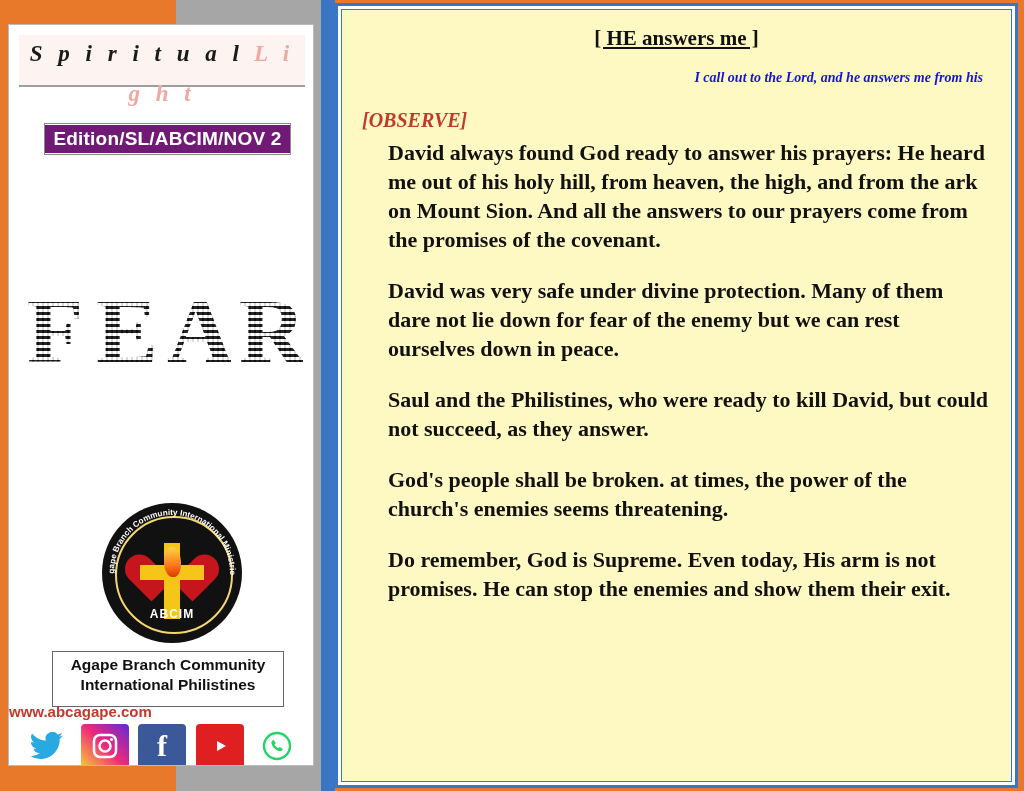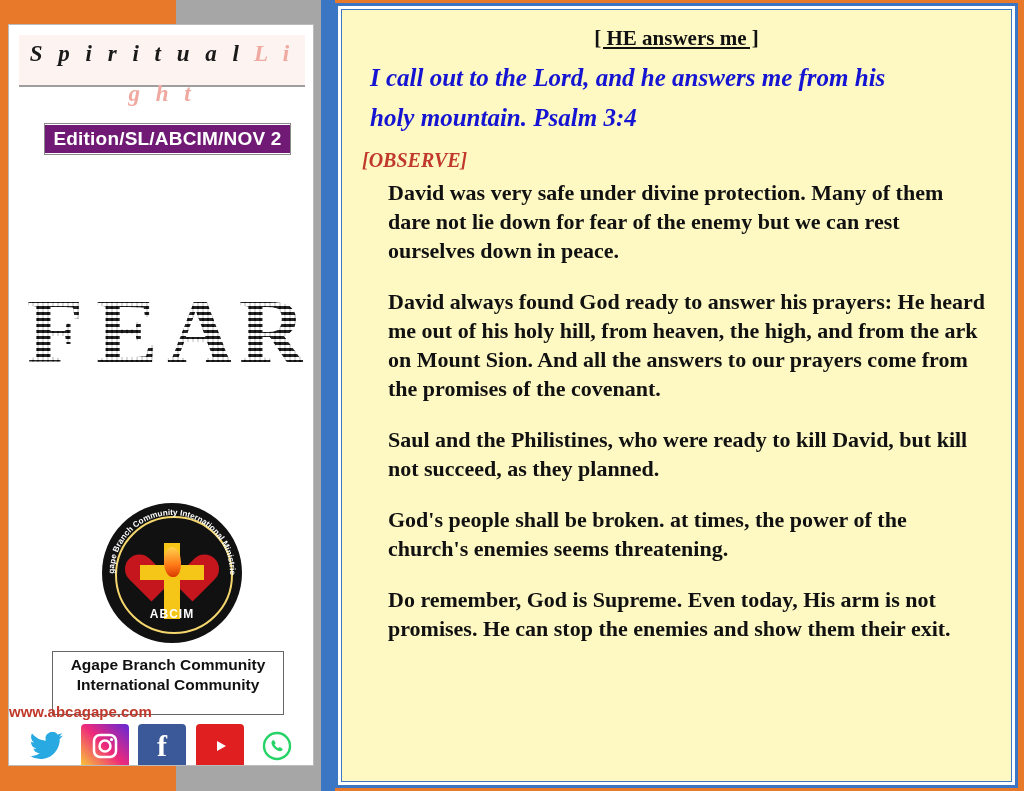--- a/index.html
+++ b/index.html
@@ -202,21 +202,21 @@
     left: 0; top: 0;
     width: 140px; height: 140px;
     color: #ffffff;
     font-size: 7px;
     font-weight: bold;
   }
 
   .ministry-box {
     position: absolute;
     left: 43px; top: 626px;
-    width: 232px; height: 64px;
+    width: 232px; height: 56px;
     border: 1px solid #666666;
     box-sizing: border-box;
     text-align: center;
     padding-top: 3px;
   }
   .ministry-box div {
     font-weight: bold;
     font-size: 15.5px;
     color: #111111;
     line-height: 20px;
@@ -287,25 +287,25 @@
   .verse-title {
     text-align: center;
     font-family: "Liberation Serif", serif;
     font-weight: bold;
     font-size: 21px;
     color: #111111;
     margin: 6px 0 10px 0;
   }
   .verse-title .u { text-decoration: underline; }
   .verse-text {
-    text-align: left;
+    text-align: right;
     font-family: "Liberation Serif", serif;
     font-style: italic;
     font-weight: bold;
-    font-size: 25px;
+    font-size: 14px;
     color: #1414d2;
     line-height: 34px;
     margin: 0 14px 6px 14px;
   }
   .observe {
     font-family: "Liberation Serif", serif;
     font-style: italic;
     font-weight: bold;
     font-size: 20px;
     color: #c0392b;
@@ -359,21 +359,21 @@
       </svg>
       <div class="logo-heart"></div>
       <div class="logo-cross-v"></div>
       <div class="logo-cross-h"></div>
       <div class="logo-flame"></div>
       <div class="logo-abcim">ABCIM</div>
     </div>
 
     <div class="ministry-box">
       <div>Agape Branch Community</div>
-      <div>International Community</div>
+      <div>International Philistines</div>
     </div>
 
     <div class="website">www.abcagape.com</div>
 
     <div class="social-row">
       <div class="social-ico ico-twitter">
         <svg width="34" height="28" viewBox="0 0 34 28">
           <path fill="#29a9e1" d="M33 3.5c-1.2.55-2.5.9-3.9 1.07A6.8 6.8 0 0 0 32 .9a13.5 13.5 0 0 1-4.3 1.65A6.75 6.75 0 0 0 15.9 8.7 19.2 19.2 0 0 1 2 1.6a6.75 6.75 0 0 0 2.1 9A6.7 6.7 0 0 1 1 9.75v.08a6.75 6.75 0 0 0 5.4 6.6 6.8 6.8 0 0 1-3 .12 6.76 6.76 0 0 0 6.3 4.7A13.6 13.6 0 0 1 0 24.1a19.1 19.1 0 0 0 10.4 3c12.5 0 19.3-10.3 19.3-19.3l-.02-.88A13.6 13.6 0 0 0 33 3.5z"></path>
         </svg>
       </div>
@@ -403,26 +403,25 @@
 
   <div class="right-outer"></div>
   <div class="right-frame">
     <div class="right-inner">
 
       <div class="verse-title">
         <span class="u">[ HE answers me ]</span>
       </div>
 
       <div class="verse-text">I call out to the Lord, and he answers me from his</div>
-      <div class="verse-text">holy mountain. Psalm 3:4</div>
 
       <div class="observe">[OBSERVE]</div>
 
+      <div class="body-block">David always found God ready to answer his prayers: He heard me out of his holy hill, from heaven, the high, and from the ark on Mount Sion. And all the answers to our prayers come from the promises of the covenant.</div>
       <div class="body-block">David was very safe under divine protection. Many of them dare not lie down for fear of the enemy but we can rest ourselves down in peace.</div>
-      <div class="body-block">David always found God ready to answer his prayers: He heard me out of his holy hill, from heaven, the high, and from the ark on Mount Sion. And all the answers to our prayers come from the promises of the covenant.</div>
-      <div class="body-block">Saul and the Philistines, who were ready to kill David, but kill not succeed, as they planned.</div>
+      <div class="body-block">Saul and the Philistines, who were ready to kill David, but could not succeed, as they answer.</div>
       <div class="body-block">God's people shall be broken. at times, the power of the church's enemies seems threatening.</div>
       <div class="body-block">Do remember, God is Supreme. Even today, His arm is not promises. He can stop the enemies and show them their exit.</div>
 
     </div>
   </div>
 
 </div>
 
 </body></html>

